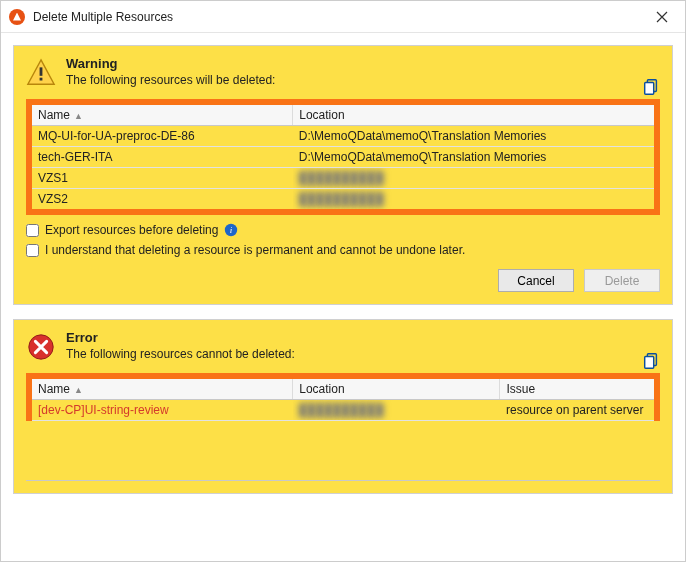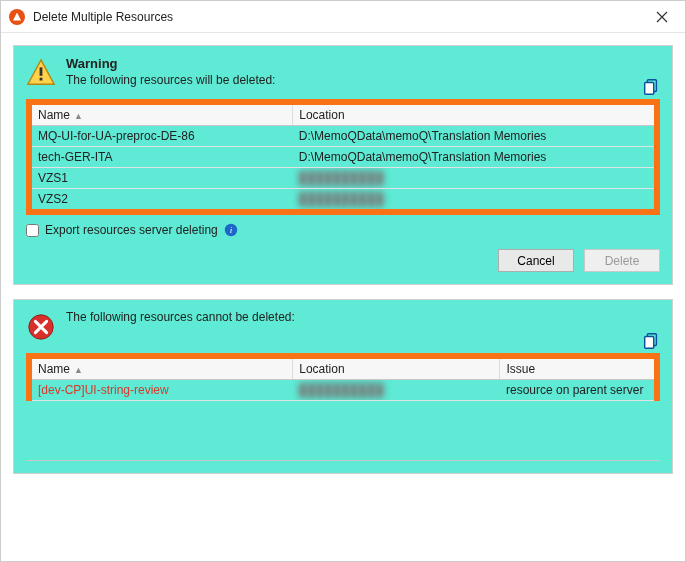--- a/index.html
+++ b/index.html
@@ -47,21 +47,21 @@
   }
   .titlebar .close svg { width: 12px; height: 12px; }
   .content {
     padding: 12px;
     display: flex;
     flex-direction: column;
     gap: 14px;
   }
   .panel {
     border: 1px solid #d0d0d0;
-    background: #5eead4;
+    background: #fde047;
     padding: 10px 12px 12px 12px;
     position: relative;
   }
   .section-header {
     display: flex;
     align-items: flex-start;
     margin-bottom: 8px;
   }
   .section-header .icon-slot {
     width: 40px;
@@ -240,45 +240,50 @@
         <tr>
           <td>VZS2</td>
           <td class="blurred">██████████</td>
         </tr>
       </tbody>
     </table>
 
     <div class="options">
       <div class="chk-row">
         <input type="checkbox" id="chk-export" style="">
-        <label for="chk-export">Export resources server deleting</label>
+        <label for="chk-export">Export resources before deleting</label>
         <span class="info-icon">
           <svg viewBox="0 0 14 14">
               <circle cx="7" cy="7" r="6.2" fill="#1e66c9"></circle>
               <text x="7" y="10" text-anchor="middle" font-size="9" font-family="Georgia" font-style="italic" fill="#fff">i</text>
             </svg>
         </span>
+      </div>
+      <div class="chk-row">
+        <input type="checkbox" id="chk-confirm" style="">
+        <label for="chk-confirm">I understand that deleting a resource is permanent and cannot be undone later.</label>
       </div>
     </div>
 
     <div class="button-row">
       <button class="dlg">Cancel</button>
       <button class="dlg" disabled="">Delete</button>
     </div>
   </div>
 
   <div class="panel">
     <div class="section-header">
       <div class="icon-slot err-icon">
         <svg viewBox="0 0 32 32">
           <circle cx="16" cy="16" r="13" fill="#d8312c" stroke="#8e1a16" stroke-width="1"></circle>
           <path d="M10 10 L22 22 M22 10 L10 22" stroke="#fff" stroke-width="3.2" stroke-linecap="round"></path>
         </svg>
       </div>
       <div class="text-slot">
+        <h2>Error</h2>
         <p>The following resources cannot be deleted:</p>
       </div>
     </div>
     <div class="copy-btn">
       <svg viewBox="0 0 20 20">
         <rect x="6" y="2" width="10" height="13" rx="1" fill="none" stroke="#0b4f9e" stroke-width="1.6"></rect>
         <rect x="3" y="5" width="10" height="13" rx="1" fill="#fff" stroke="#0b4f9e" stroke-width="1.6"></rect>
       </svg>
     </div>
 

